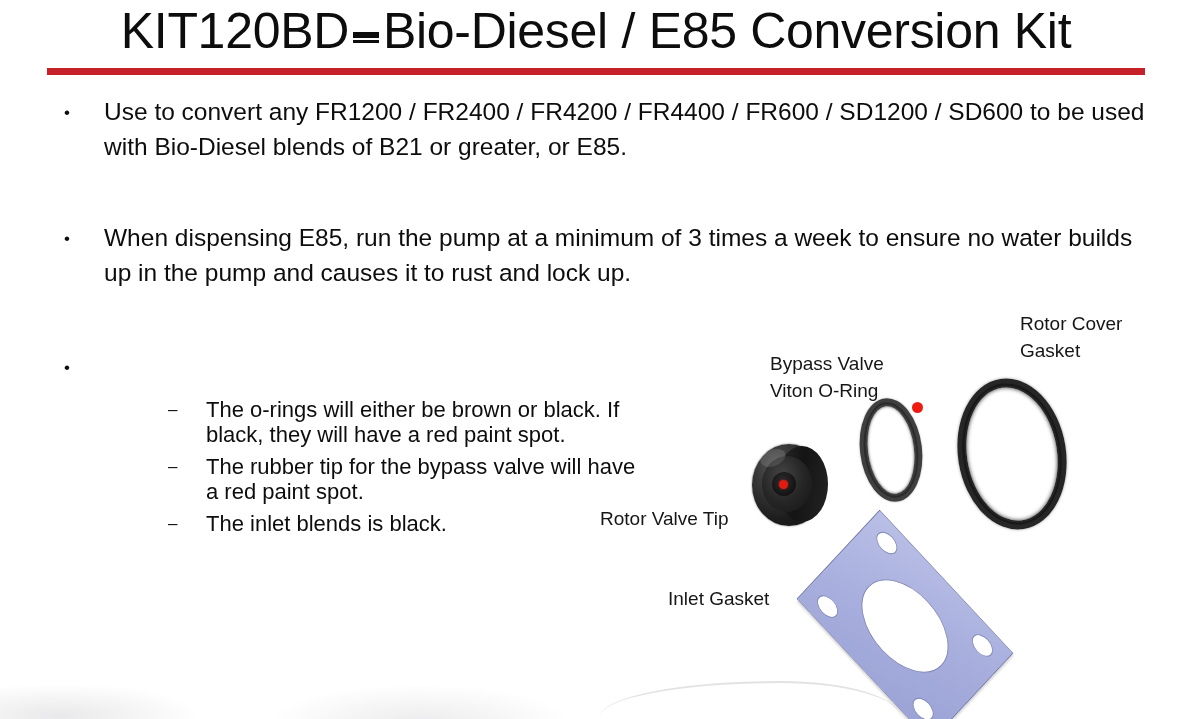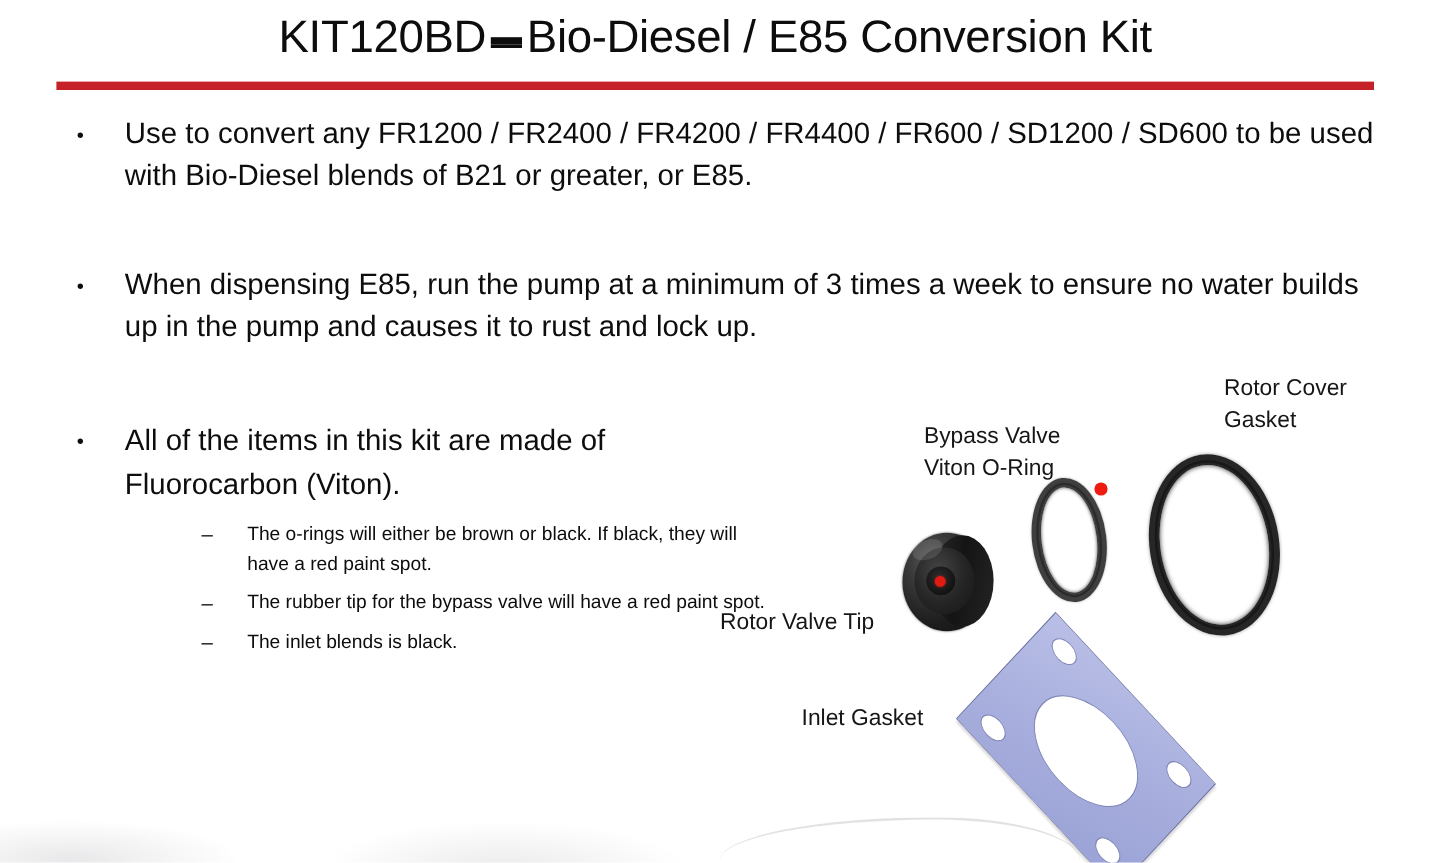--- a/index.html
+++ b/index.html
@@ -22,21 +22,21 @@
   
   .title-block {
     position: absolute;
     left: 0;
     top: 2px;
     width: 1192px;
     text-align: center;
   }
   .slide-title {
     font-family: "Liberation Sans", sans-serif;
-    font-size: 38px;
+    font-size: 50px;
     font-weight: 400;
     color: #0d0d0d;
     letter-spacing: -0.3px;
     line-height: 58px;
     white-space: nowrap;
   }
   .title-sep {
     display: inline-block;
     position: relative;
     width: 30px;
@@ -114,21 +114,21 @@
     margin-bottom: 7px;
   }
   .sub-mark {
     width: 38px;
     flex: 0 0 38px;
     font-size: 17px;
     line-height: 26px;
     color: #0d0d0d;
   }
   .sub-text {
-    font-size: 16px;
+    font-size: 22px;
     line-height: 25px;
     color: #0d0d0d;
     flex: 1 1 auto;
   }
 
   
   .figure {
     position: absolute;
     left: 580px;
     top: 300px;
@@ -344,21 +344,20 @@
       <div class="bullet-text">Use to convert any FR1200 / FR2400 / FR4200 / FR4400 / FR600 / SD1200 / SD600 to be used with Bio-Diesel blends of B21 or greater, or E85.</div>
     </div>
 
     <div class="bullet-row b2">
       <div class="bullet-mark">•</div>
       <div class="bullet-text">When dispensing E85, run the pump at a minimum of 3 times a week to ensure no water builds up in the pump and causes it to rust and lock up.</div>
     </div>
 
     <div class="bullet-row b3">
       <div class="bullet-mark">•</div>
-      <div class="bullet-text">All of the items in this kit are made of Fluorocarbon (Viton).</div>
     </div>
 
     <div class="subbullets">
       <div class="sub-row">
         <div class="sub-mark">–</div>
         <div class="sub-text">The o-rings will either be brown or black. If black, they will have a red paint spot.</div>
       </div>
       <div class="sub-row">
         <div class="sub-mark">–</div>
         <div class="sub-text">The rubber tip for the bypass valve will have a red paint spot.</div>

